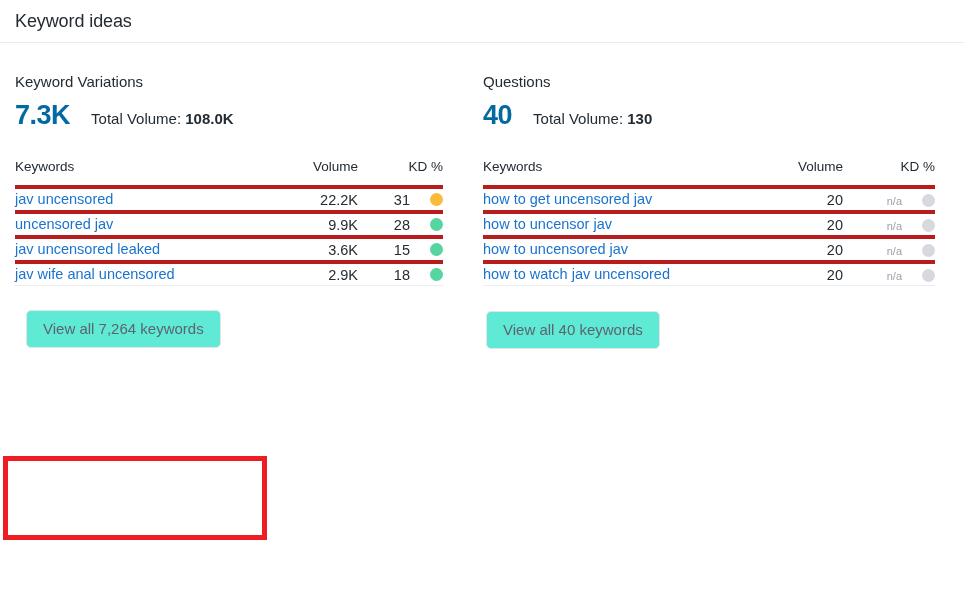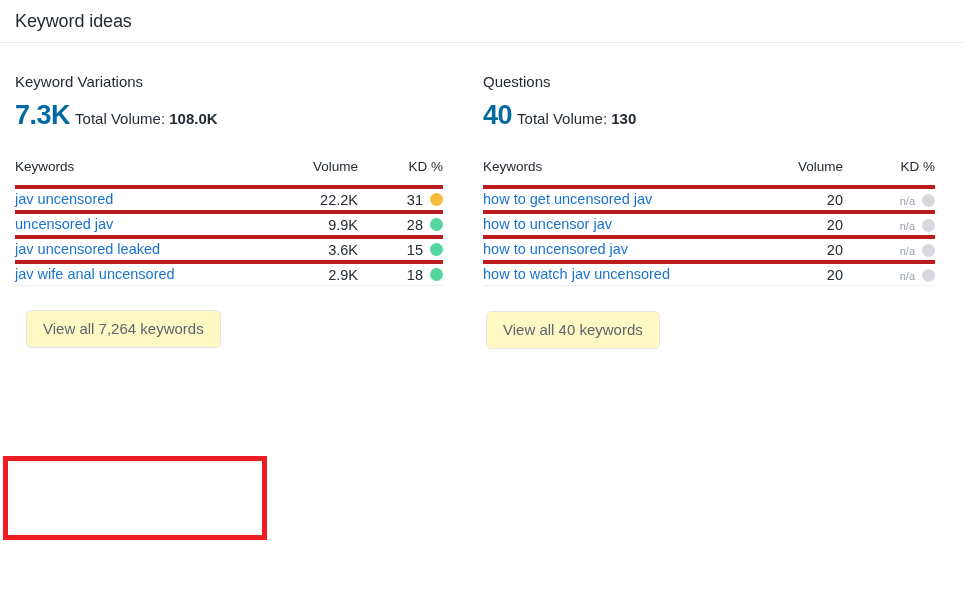--- a/index.html
+++ b/index.html
@@ -67,21 +67,21 @@
   .stat-big {
     font-size: 27px;
     font-weight: bold;
     color: #0369a1;
     letter-spacing: -0.5px;
     line-height: 30px;
   }
   .stat-total {
     font-size: 15px;
     color: #232b33;
-    margin-left: 5px;
+    margin-left: 21px;
     line-height: 20px;
   }
   .stat-total b {
     font-weight: bold;
   }
 
   
   .kw-table {
     width: 100%;
     border-collapse: collapse;
@@ -118,21 +118,21 @@
     line-height: 21px;
     display: block;
   }
   .cell-kw   { text-align: left;  padding: 13px 6px 13px 0; }
   .cell-vol  { text-align: right; padding: 13px 0; white-space: nowrap; }
   .cell-kd   { text-align: right; padding: 13px 0; white-space: nowrap; }
 
   .kd-wrap {
     display: inline-flex;
     align-items: center;
-    gap: 7px;
+    gap: 20px;
   }
   .kd-na {
     color: #9aa2ad;
     font-size: 11px;
   }
   .kd-dot {
     width: 13px;
     height: 13px;
     border-radius: 50%;
     display: inline-block;
@@ -153,21 +153,21 @@
     margin-top: 24px;
     padding-left: 11px;
   }
   .btn-row-right {
     margin-top: 25px;
     text-align: left;
     padding-left: 3px;
   }
   .view-btn {
     display: inline-block;
-    background: #fef9c3;
+    background: #5eead4;
     border: 1px solid #e3e5e9;
     border-radius: 5px;
     color: #5c6470;
     font-size: 15px;
     font-family: "Liberation Sans", sans-serif;
     padding: 9px 16px 10px 16px;
     cursor: pointer;
     line-height: 17px;
   }
 

